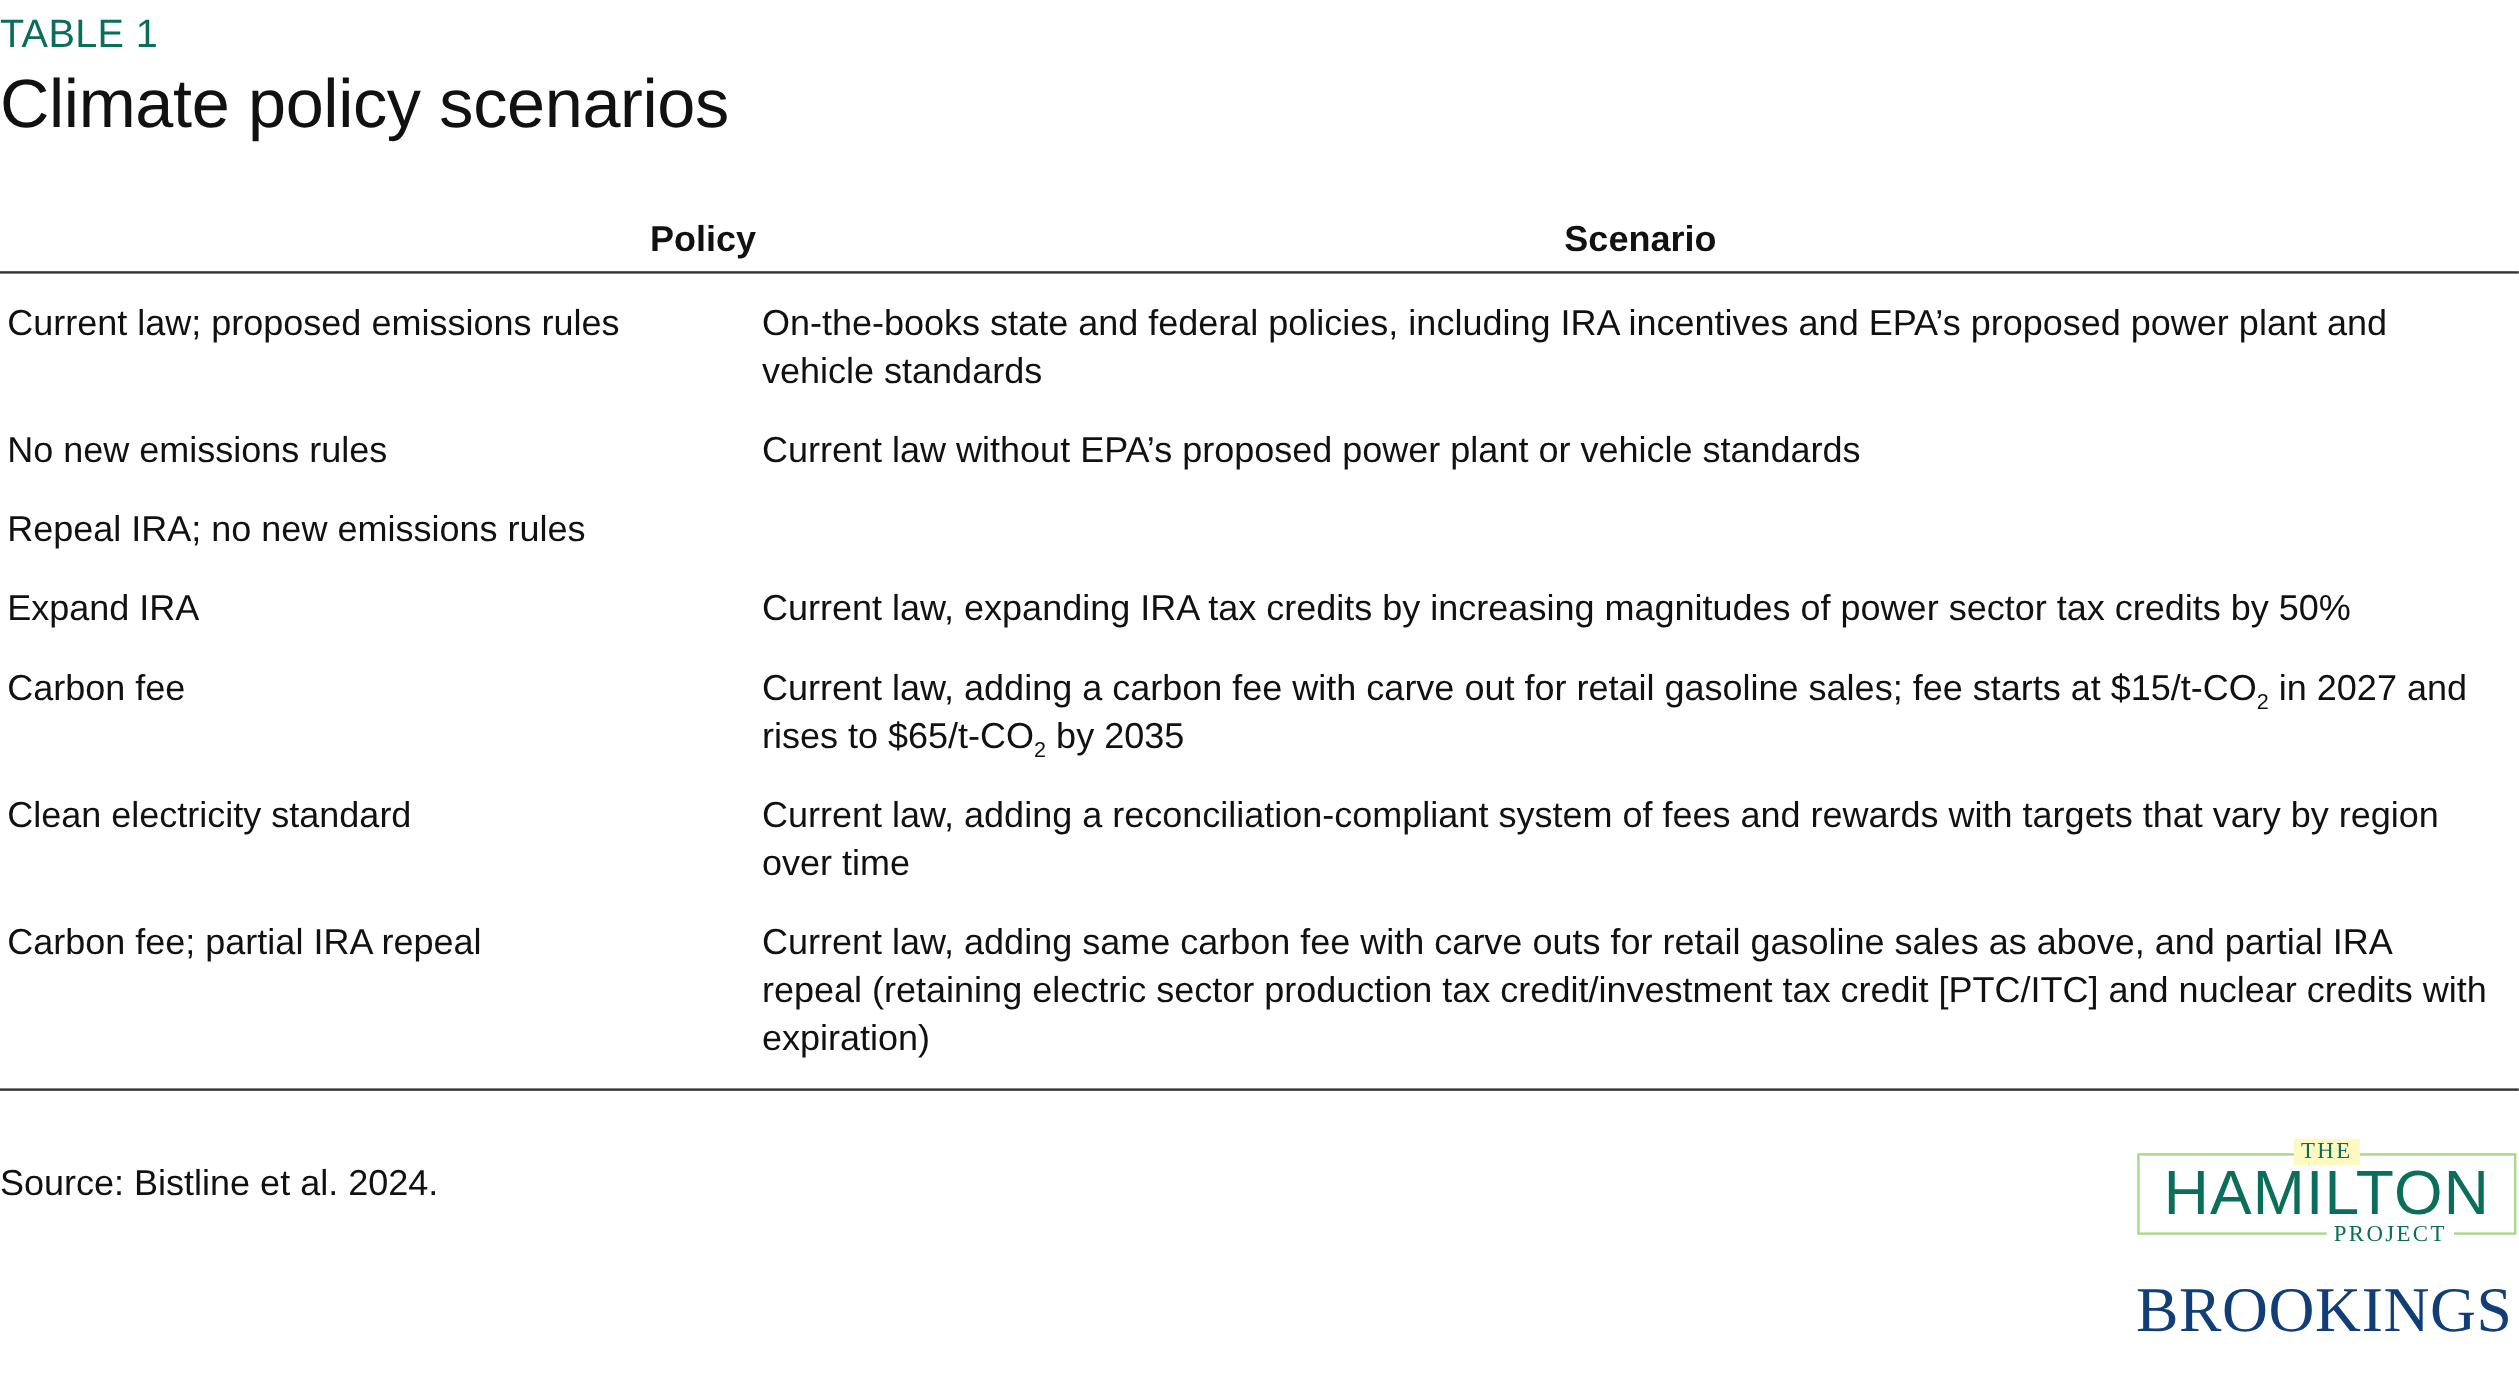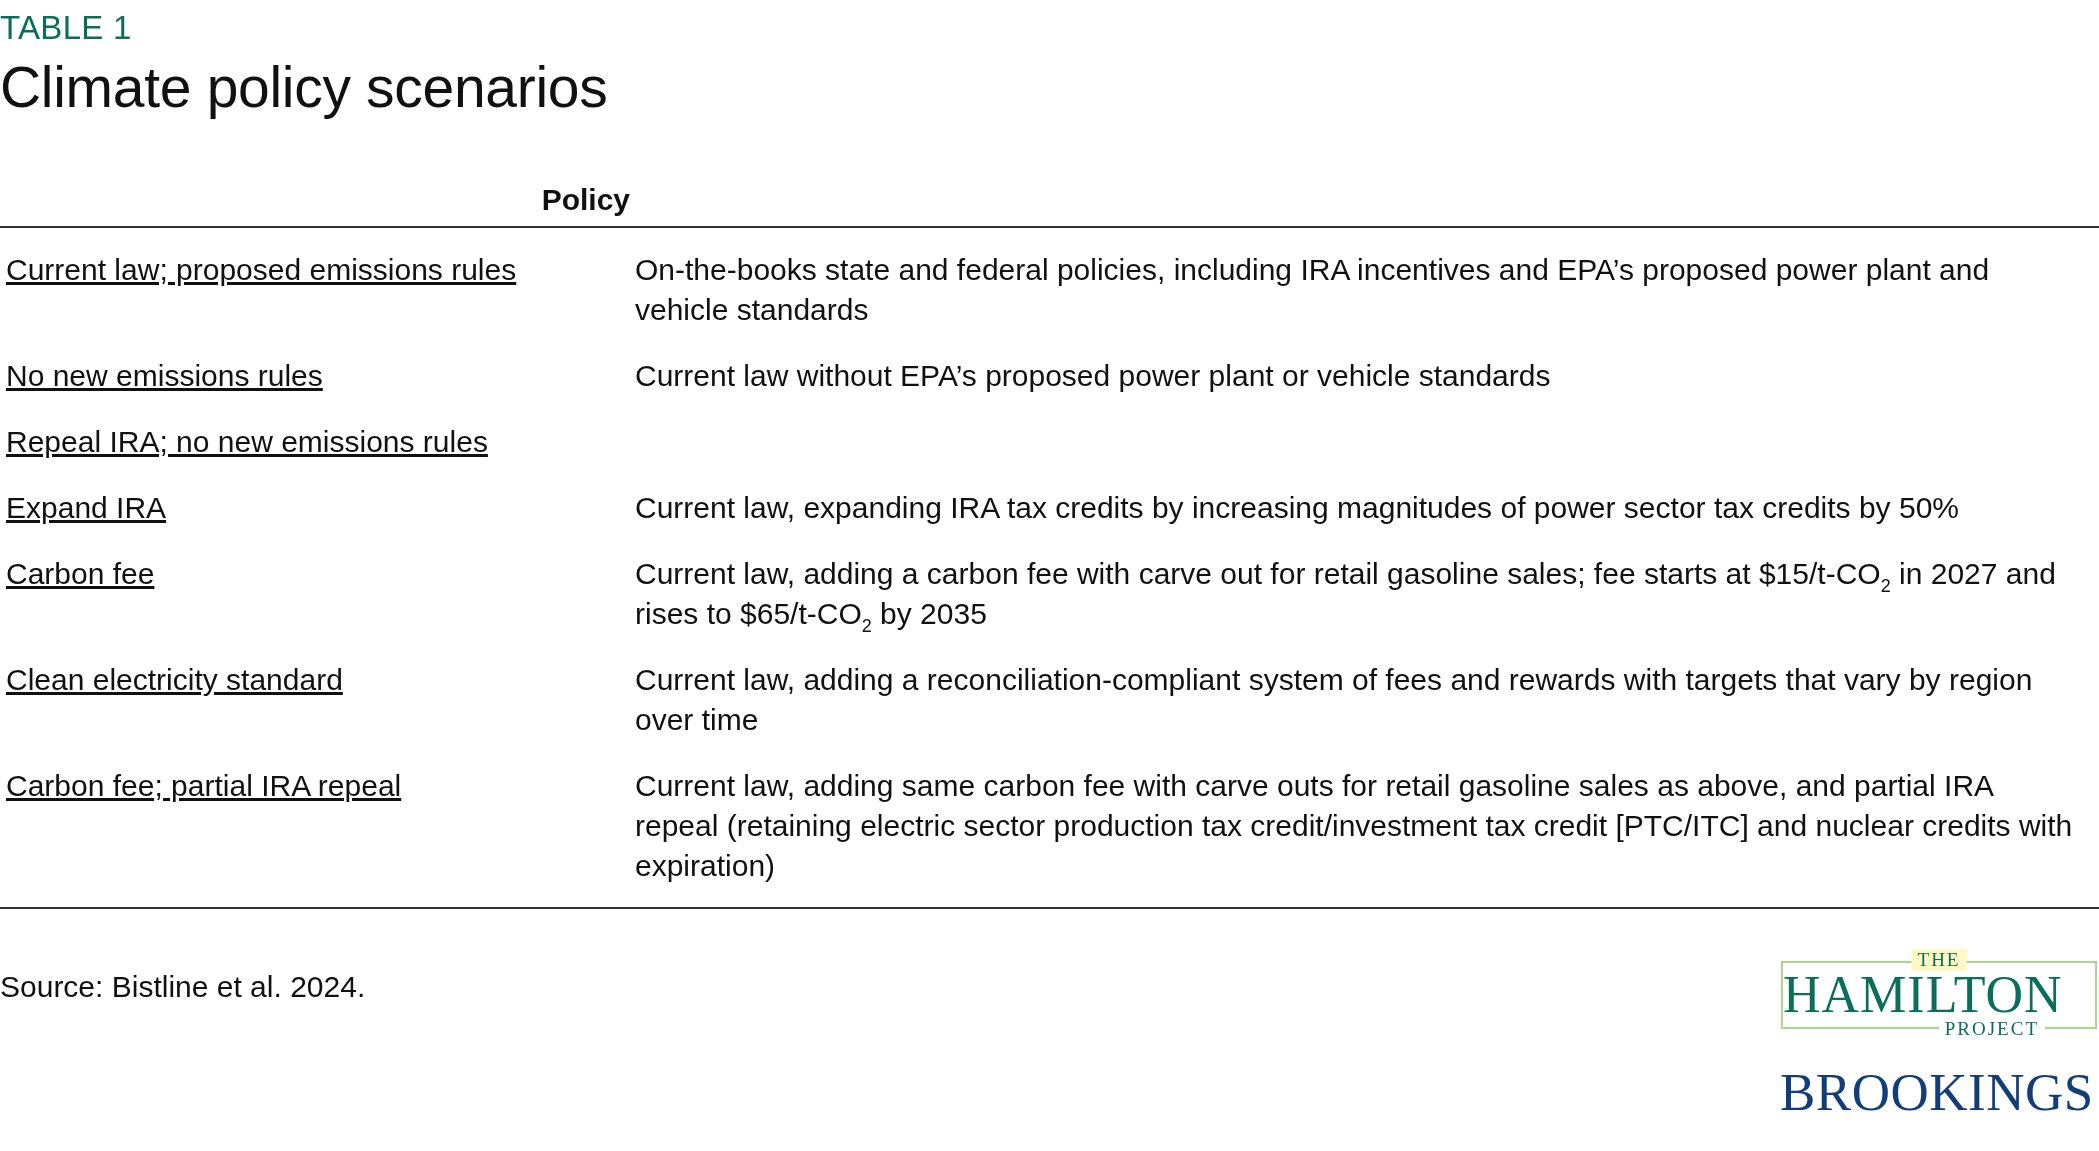--- a/index.html
+++ b/index.html
@@ -65,21 +65,20 @@
       margin-bottom: 26px;
     }
     .cell {
       font-size: 30px;
       line-height: 40px;
     }
     .cell.policy {
       width: 635px;
       padding-left: 6px;
       box-sizing: border-box;
-      text-decoration: underline;
     }
     .cell.scenario {
       width: 1464px;
       padding-right: 20px;
       box-sizing: border-box;
     }
     sub {
       font-size: 18px;
       line-height: 0;
       vertical-align: -8px;
@@ -111,21 +110,22 @@
       font-size: 19px;
       line-height: 22px;
       letter-spacing: 2px;
       color: #0b6e5a;
     }
     .logo-hamilton-word {
       position: absolute;
       left: 0;
       right: 0;
       top: 6px;
-      font-family: Liberation Serif, serif;
+      text-align: center;
+      font-family: Liberation Sans, sans-serif;
       font-size: 52px;
       line-height: 52px;
       letter-spacing: 1px;
       color: #0b6e5a;
     }
     .logo-project {
       position: absolute;
       right: 50px;
       bottom: -13px;
       background: #ffffff;
@@ -151,20 +151,21 @@
   </style>
 </head>
 <body>
 
 <div class="table-label">TABLE 1</div>
 <div class="title">Climate policy scenarios</div>
 
 <div class="table">
   <div class="thead">
     <div class="th policy">Policy</div>
+    <div class="th scenario">Scenario</div>
   </div>
   <div class="tbody">
     <div class="row">
       <div class="cell policy">Current law; proposed emissions rules</div>
       <div class="cell scenario">On-the-books state and federal policies, including IRA incentives and EPA’s proposed power plant and vehicle standards</div>
     </div>
     <div class="row">
       <div class="cell policy">No new emissions rules</div>
       <div class="cell scenario">Current law without EPA’s proposed power plant or vehicle standards</div>
     </div>

